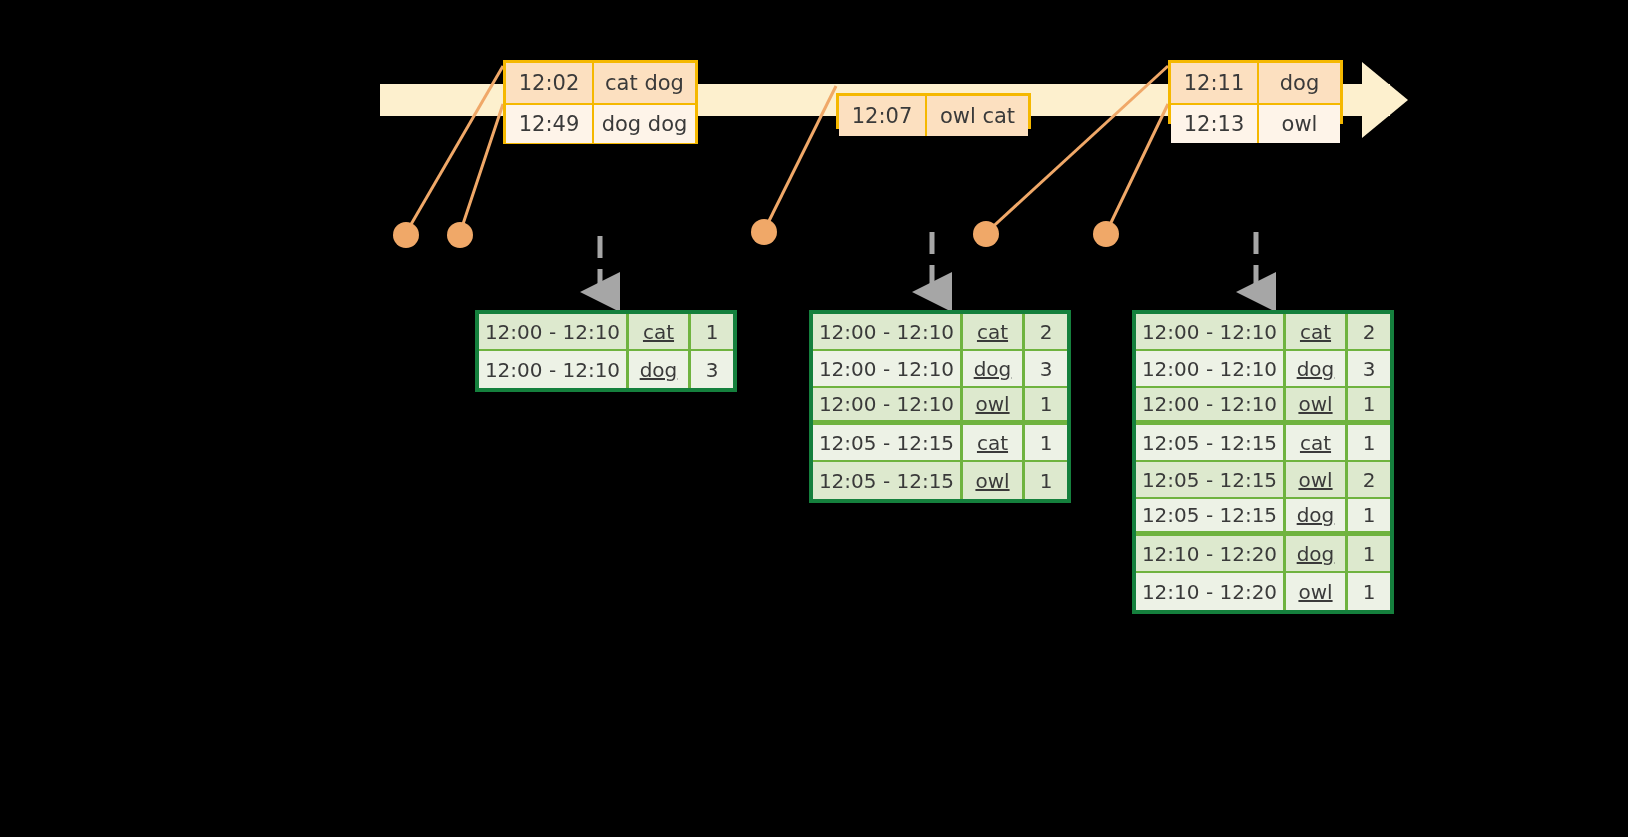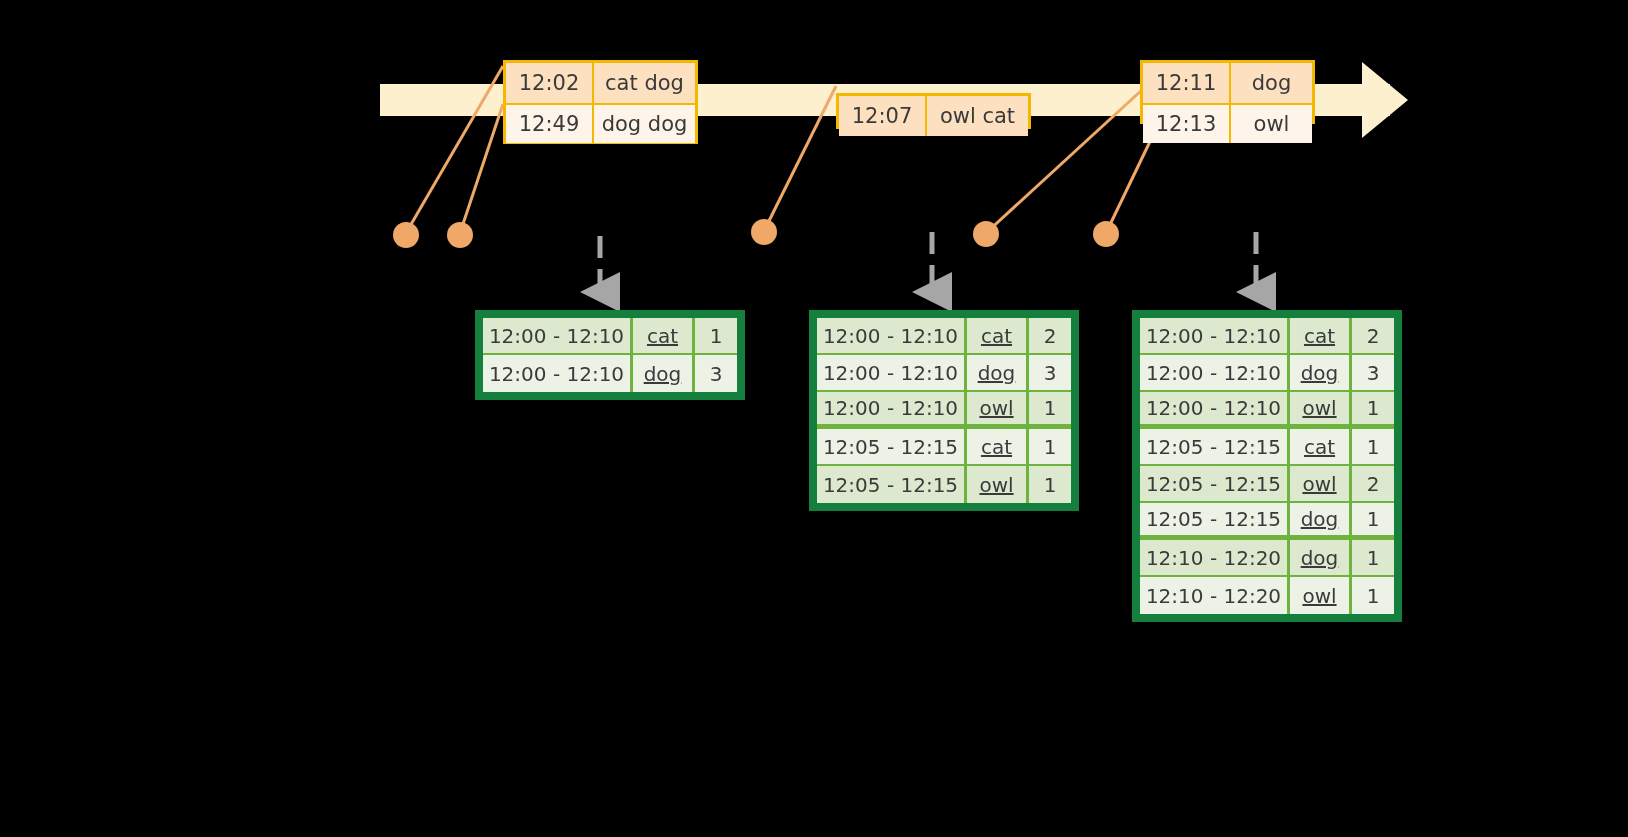--- a/index.html
+++ b/index.html
@@ -60,21 +60,21 @@
     width: 88px;
     border-right: 2px solid #F5B800;
   }
   .evt-words {
     flex: 1;
   }
 
   
   .gtable {
     position: absolute;
-    border: 8px solid #15803d;
+    border: 4px solid #15803d;
     box-sizing: border-box;
     background: #6FB33F;
     z-index: 5;
   }
   .grow {
     display: flex;
     height: 37px;
     box-sizing: border-box;
   }
   .gcell {
@@ -148,21 +148,21 @@
     </div>
   </div>
 
   <div class="evt-group" style="left:836px; top:93px; width:195px; height:36px;">
     <div class="evt-row shade">
       <div class="evt-cell evt-time">12:07</div>
       <div class="evt-cell evt-words">owl cat</div>
     </div>
   </div>
 
-  <div class="evt-group" style="left:1140px; top:60px; width:175px; height:64px;">
+  <div class="evt-group" style="left:1168px; top:60px; width:175px; height:64px;">
     <div class="evt-row shade">
       <div class="evt-cell evt-time">12:11</div>
       <div class="evt-cell evt-words">dog</div>
     </div>
     <div class="evt-row light">
       <div class="evt-cell evt-time">12:13</div>
       <div class="evt-cell evt-words">owl</div>
     </div>
   </div>
 

